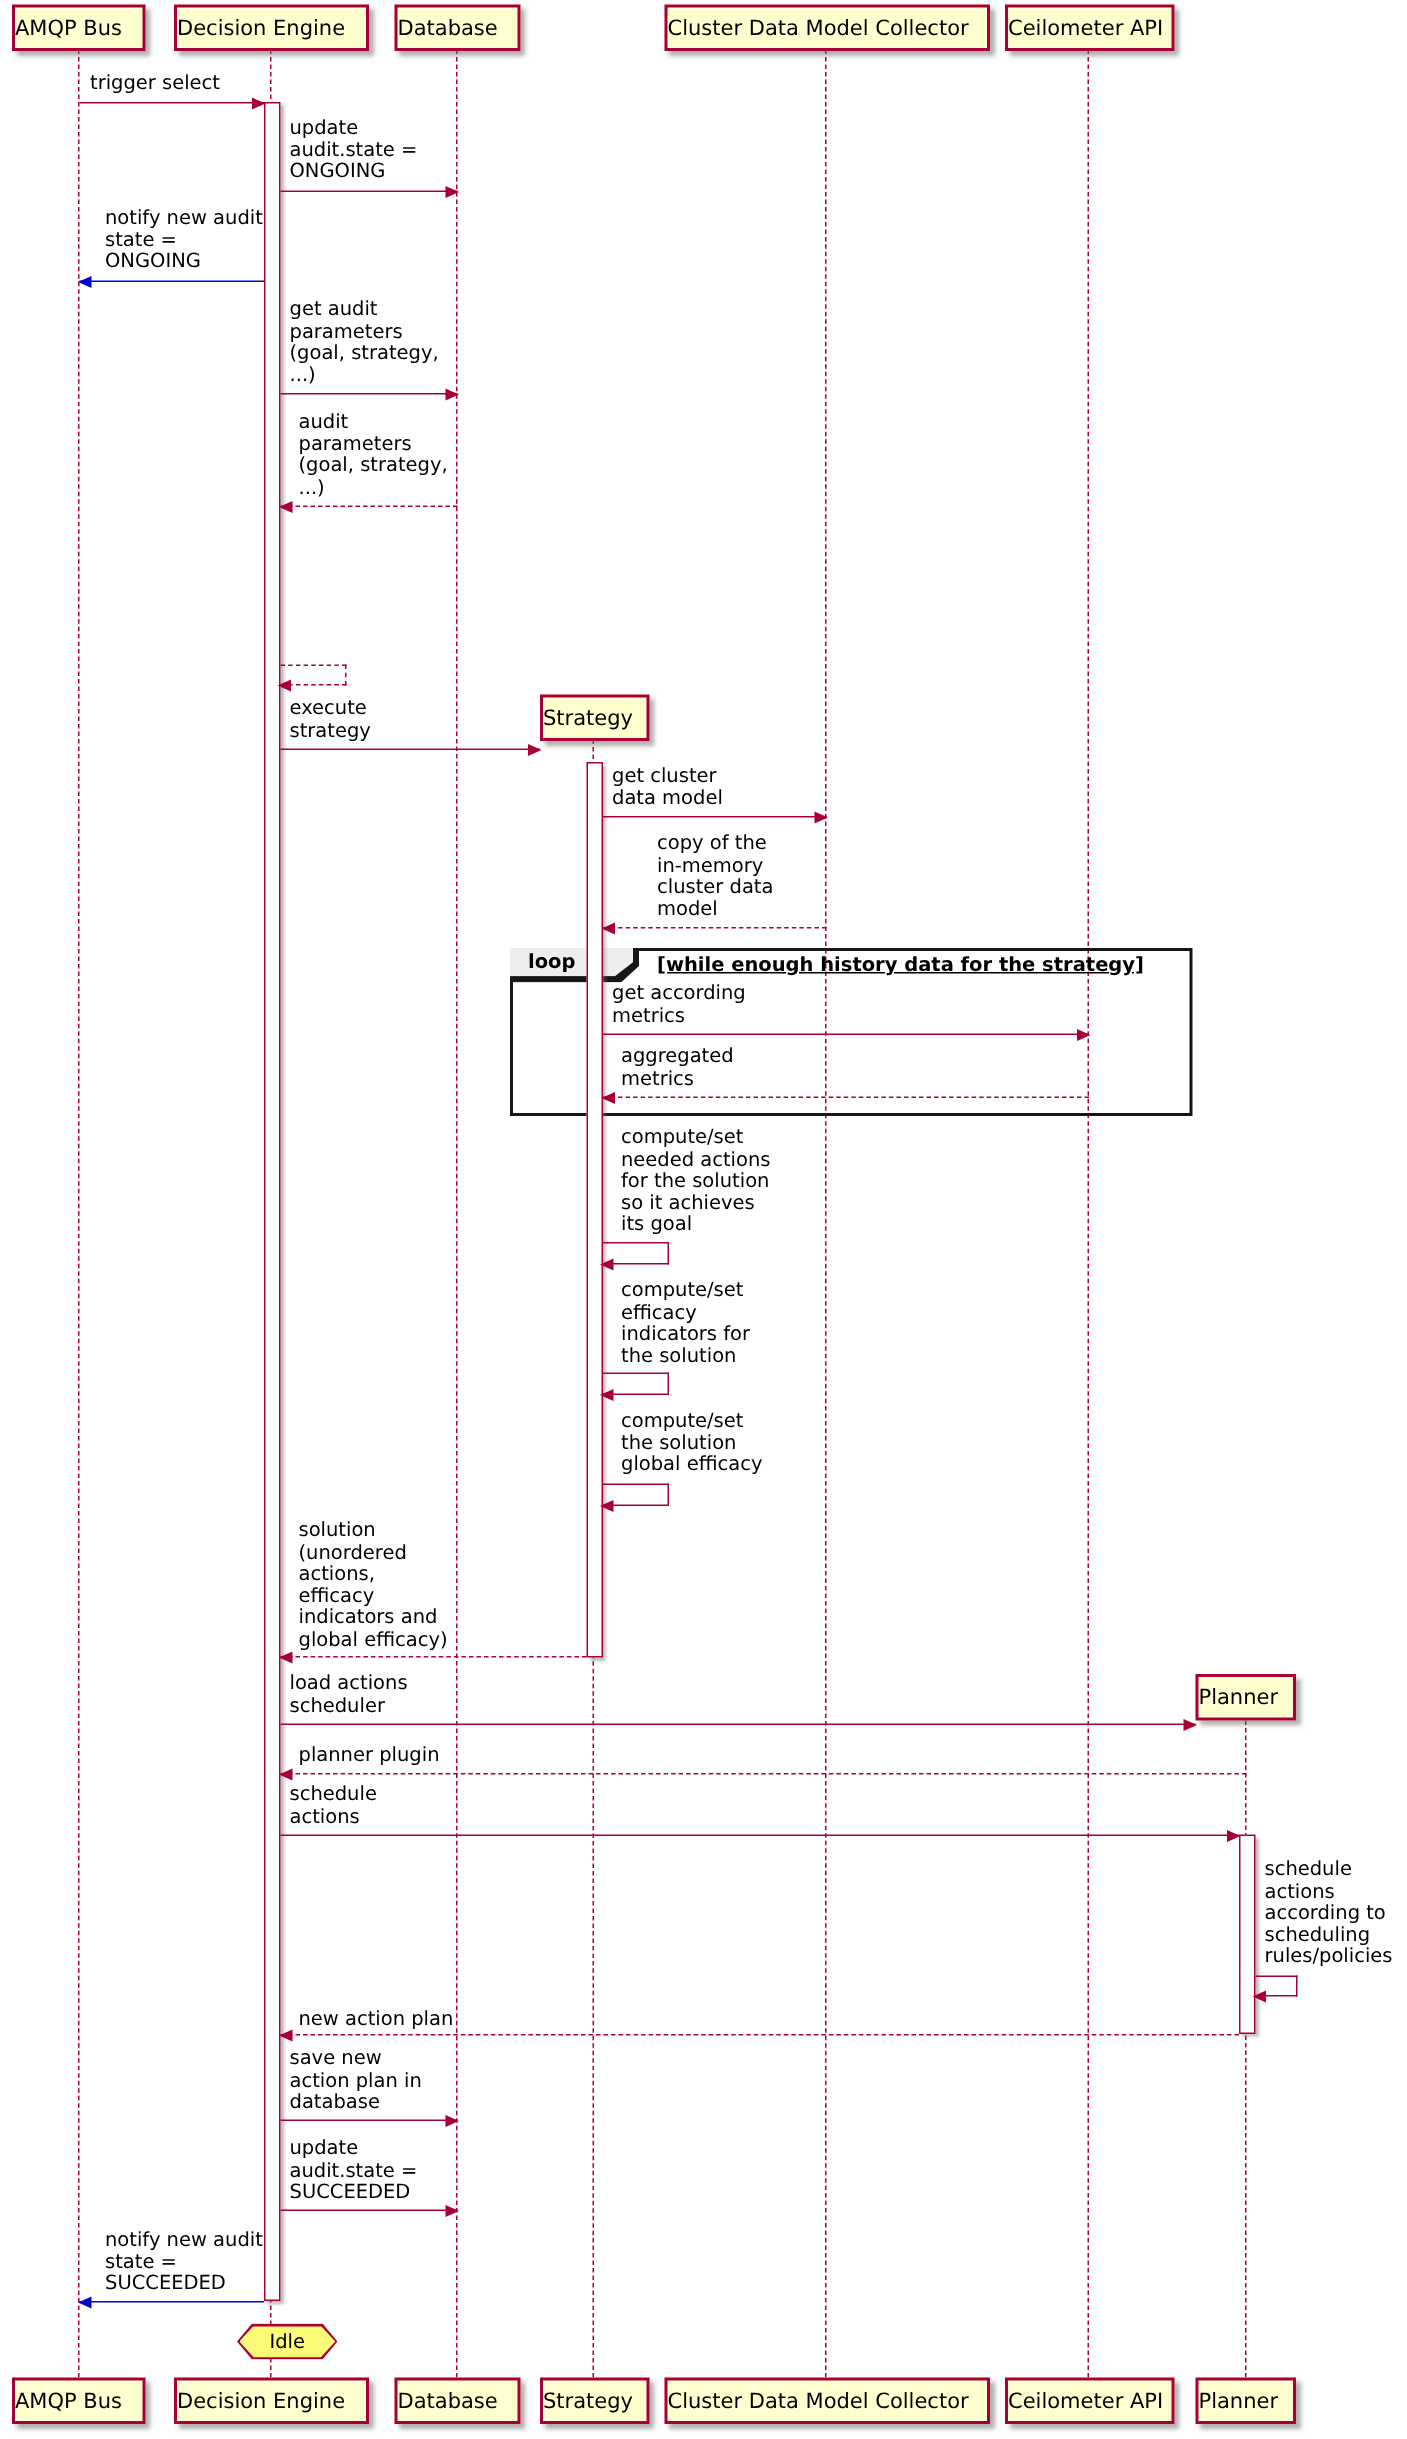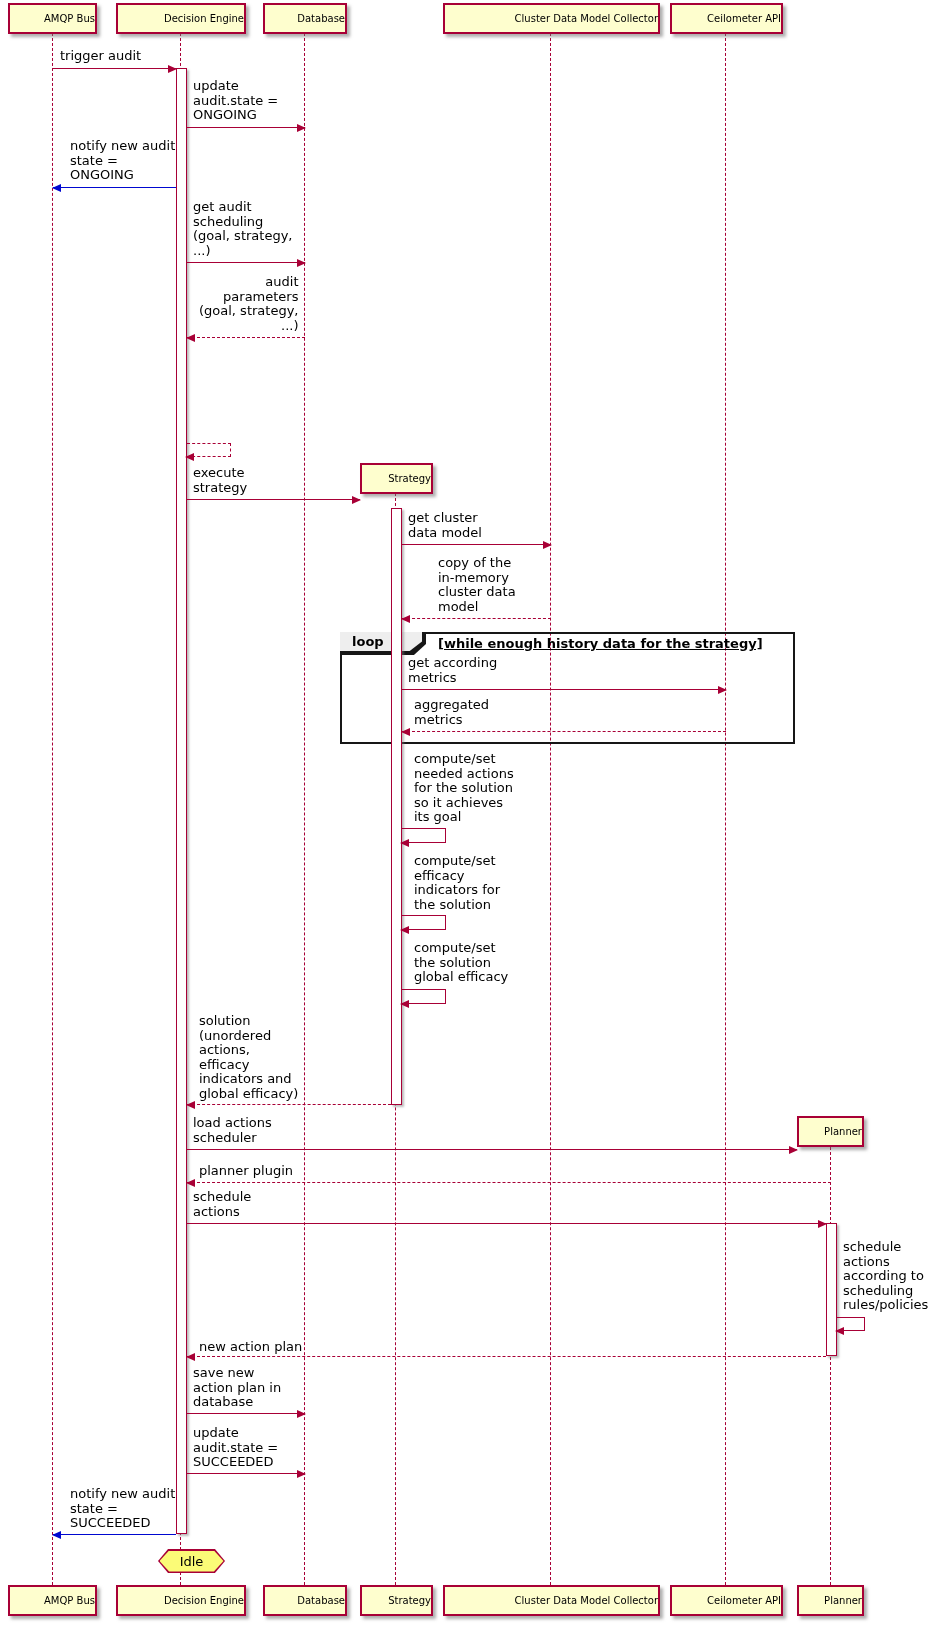--- a/index.html
+++ b/index.html
@@ -1,21 +1,21 @@
 <!DOCTYPE html>
 <html><head>
 <meta charset="utf-8">
 <style>
   html,body{margin:0;padding:0;background:#ffffff;}
   body{font-family:"DejaVu Sans", sans-serif;color:#000;}
   #canvas{position:relative;width:938px;height:1626px;background:#fff;overflow:hidden;}
 
   .pbox{position:absolute;box-sizing:border-box;height:31px;background:#FEFECE;border:2px solid #A80036;
-        box-shadow:3px 3px 3px rgba(110,110,110,0.55);display:flex;align-items:center;justify-content:flex-end;
-        font-size:10px;white-space:nowrap;z-index:6;}
+        box-shadow:3px 3px 3px rgba(110,110,110,0.55);display:flex;align-items:center;justify-content:flex-start;
+        font-size:14px;white-space:nowrap;z-index:6;}
   .life{position:absolute;width:0;border-left:1px dashed #A80036;z-index:1;}
   .act{position:absolute;box-sizing:border-box;width:11px;background:#ffffff;border:1px solid #A80036;
        box-shadow:2px 2px 2px rgba(120,120,120,0.5);z-index:3;}
   .mlabel{position:absolute;font-size:13px;line-height:14.5px;white-space:pre-line;z-index:5;}
   .arr{position:absolute;height:0;border-top:1px solid #A80036;z-index:4;}
   .arr.dot{border-top-style:dashed;}
   .arr .h{position:absolute;top:-4.5px;width:0;height:0;border-top:4px solid transparent;border-bottom:4px solid transparent;}
   .arr.r .h{right:-1px;border-left:9px solid #A80036;}
   .arr.l .h{left:-1px;border-right:9px solid #A80036;}
   .arr.blue{border-top-color:#0008D0;}
@@ -56,48 +56,48 @@
           <span>loop</span>
         </div>
     </div>
     <div class="cond" style="left:96px;top:2px;">[while enough history data for the strategy]</div>
   </div>
 
   <div class="act" style="left:176px;top:68px;height:1466px;"></div>
   <div class="act" style="left:391px;top:508px;height:597px;"></div>
   <div class="act" style="left:826px;top:1223px;height:133px;"></div>
 
-  <div class="mlabel" style="left:60px;top:49px;">trigger audit</div>
+  <div class="mlabel" style="left:60px;top:49px;">trigger select</div>
   <div class="arr r" style="left:53px;top:68px;width:123px;">
       <i class="h"></i>
     </div>
 
   <div class="mlabel" style="left:193px;top:79px;">update
 audit.state =
 ONGOING</div>
   <div class="arr r" style="left:187px;top:127px;width:118px;">
       <i class="h"></i>
     </div>
 
   <div class="mlabel" style="left:70px;top:139px;">notify new audit
 state =
 ONGOING</div>
   <div class="arr l blue" style="left:53px;top:187px;width:123px;">
       <i class="h"></i>
     </div>
 
   <div class="mlabel" style="left:193px;top:200px;">get audit
-scheduling
+parameters
 (goal, strategy,
 ...)</div>
   <div class="arr r" style="left:187px;top:262px;width:118px;">
       <i class="h"></i>
     </div>
 
-  <div class="mlabel" style="left:199px;top:275px;text-align:right;">audit
+  <div class="mlabel" style="left:199px;top:275px;">audit
 parameters
 (goal, strategy,
 ...)</div>
   <div class="arr l dot" style="left:187px;top:337px;width:118px;">
       <i class="h"></i>
     </div>
 
   <div class="self dot" style="left:187px;top:443px;width:44px;height:14px;">
       <i class="h"></i>
     </div>

